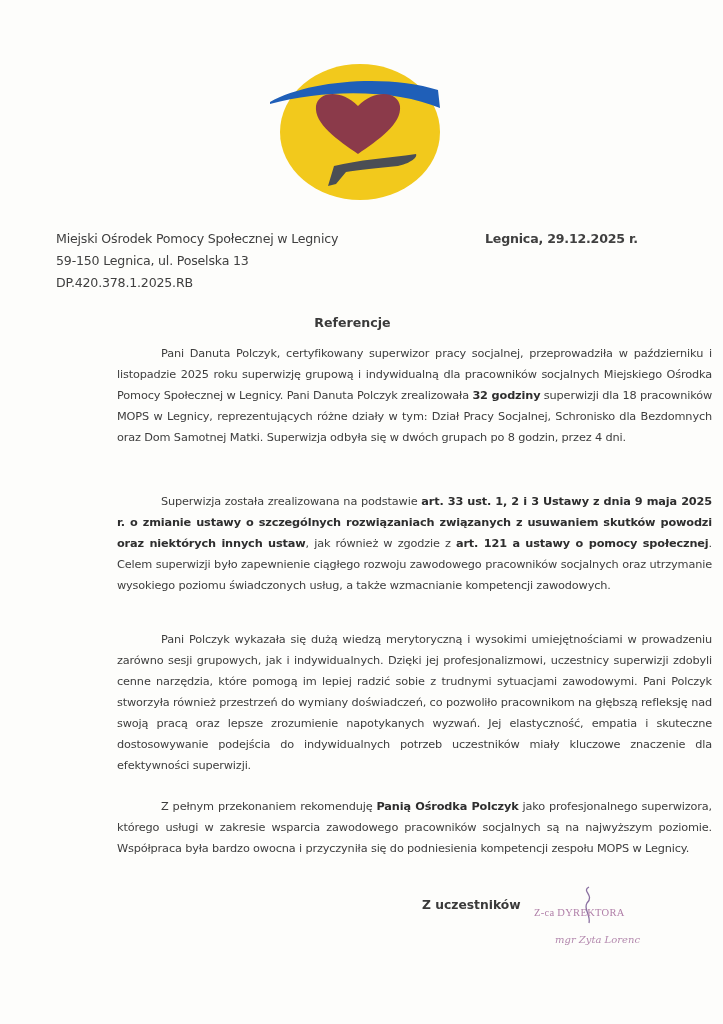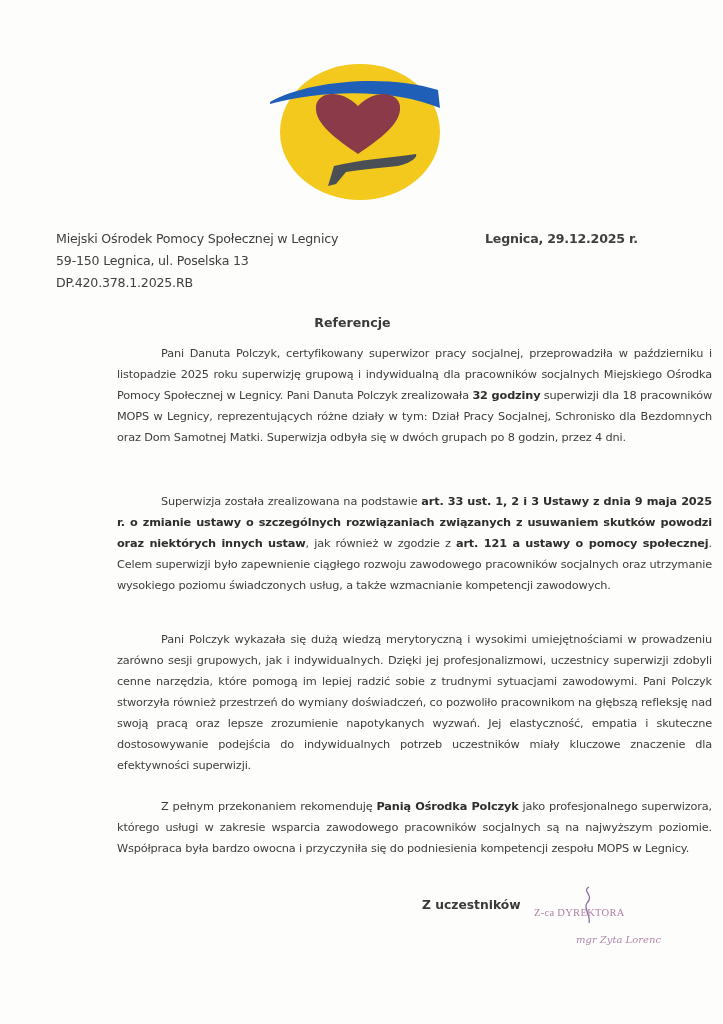--- a/index.html
+++ b/index.html
@@ -17,21 +17,21 @@
       text-align: justify; letter-spacing: -0.15px; color: #3d3d3d; margin-left: 45px;
     }
     .para .ind { display: inline-block; width: 44px; }
     b { font-weight: bold; color: #2e2e2e; }
     .p1 { top: 343px; }
     .p2 { top: 491px; }
     .p3 { top: 629px; }
     .p4 { top: 796px; }
     .closing { position: absolute; left: 422px; top: 898px; font-weight: bold; font-size: 12.3px; color: #3a3a3a; }
     .stamp1 { position: absolute; left: 534px; top: 907px; font-family: Liberation Serif, serif; font-size: 10.5px; color: #b07fa8; letter-spacing: 0.3px; }
-    .stamp2 { position: absolute; left: 576px; top: 934px; font-family: "DejaVu Serif", serif; font-style: italic; font-size: 10px; color: #b388ad; }
+    .stamp2 { position: absolute; left: 555px; top: 934px; font-family: "DejaVu Serif", serif; font-style: italic; font-size: 10px; color: #b388ad; }
     .sig { position: absolute; left: 575px; top: 885px; width: 30px; height: 40px; }
   </style>
 </head>
 <body>
 
 <svg class="logo" viewBox="0 0 180 150">
   <ellipse cx="92" cy="82" rx="80" ry="68" fill="#f2c91c"></ellipse>
   <path d="M2 52 C40 30, 120 24, 170 40 L172 58 C130 40, 60 38, 2 54 Z" fill="#1f5fb8"></path>
   <path d="M90 104 C70 90, 46 74, 48 56 C50 42, 72 38, 90 56 C108 38, 130 42, 132 56 C134 74, 110 90, 90 104 Z" fill="#8b3a4a"></path>
   <path d="M60 136 L66 116 C90 110, 120 108, 148 104 C150 108, 140 114, 130 116 C110 118, 90 120, 78 122 L68 134 Z" fill="#4a4e55"></path>

